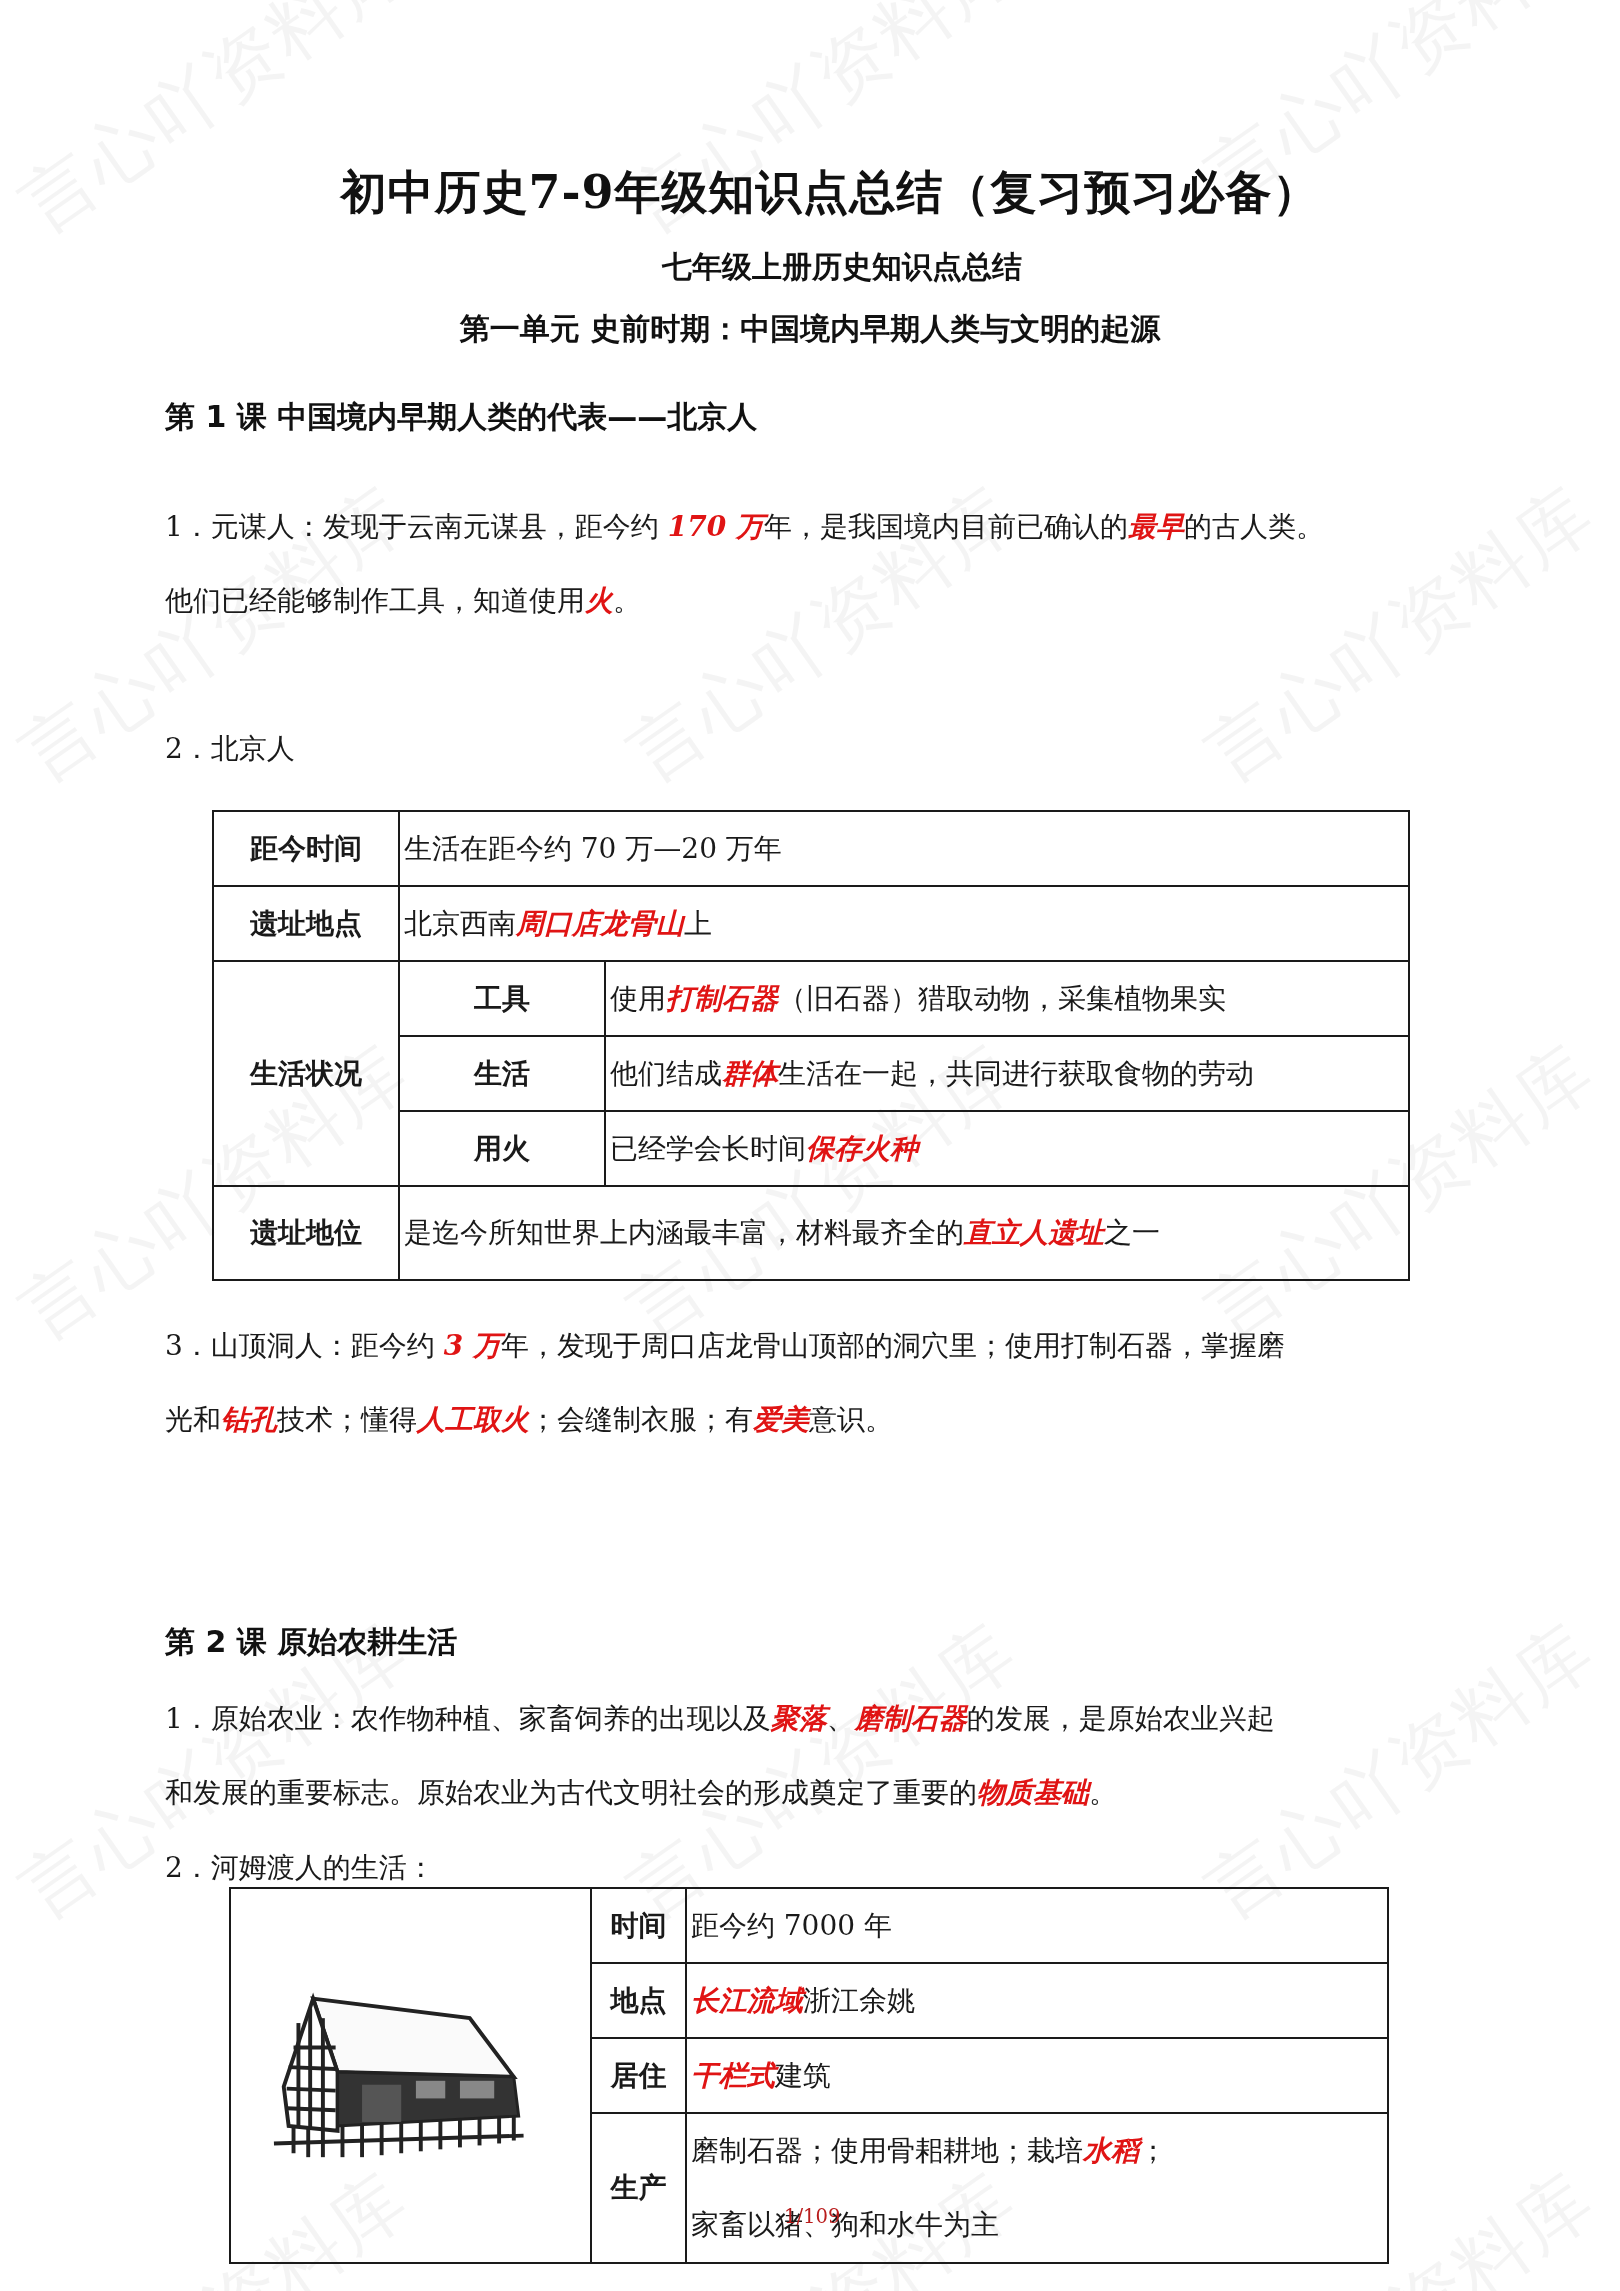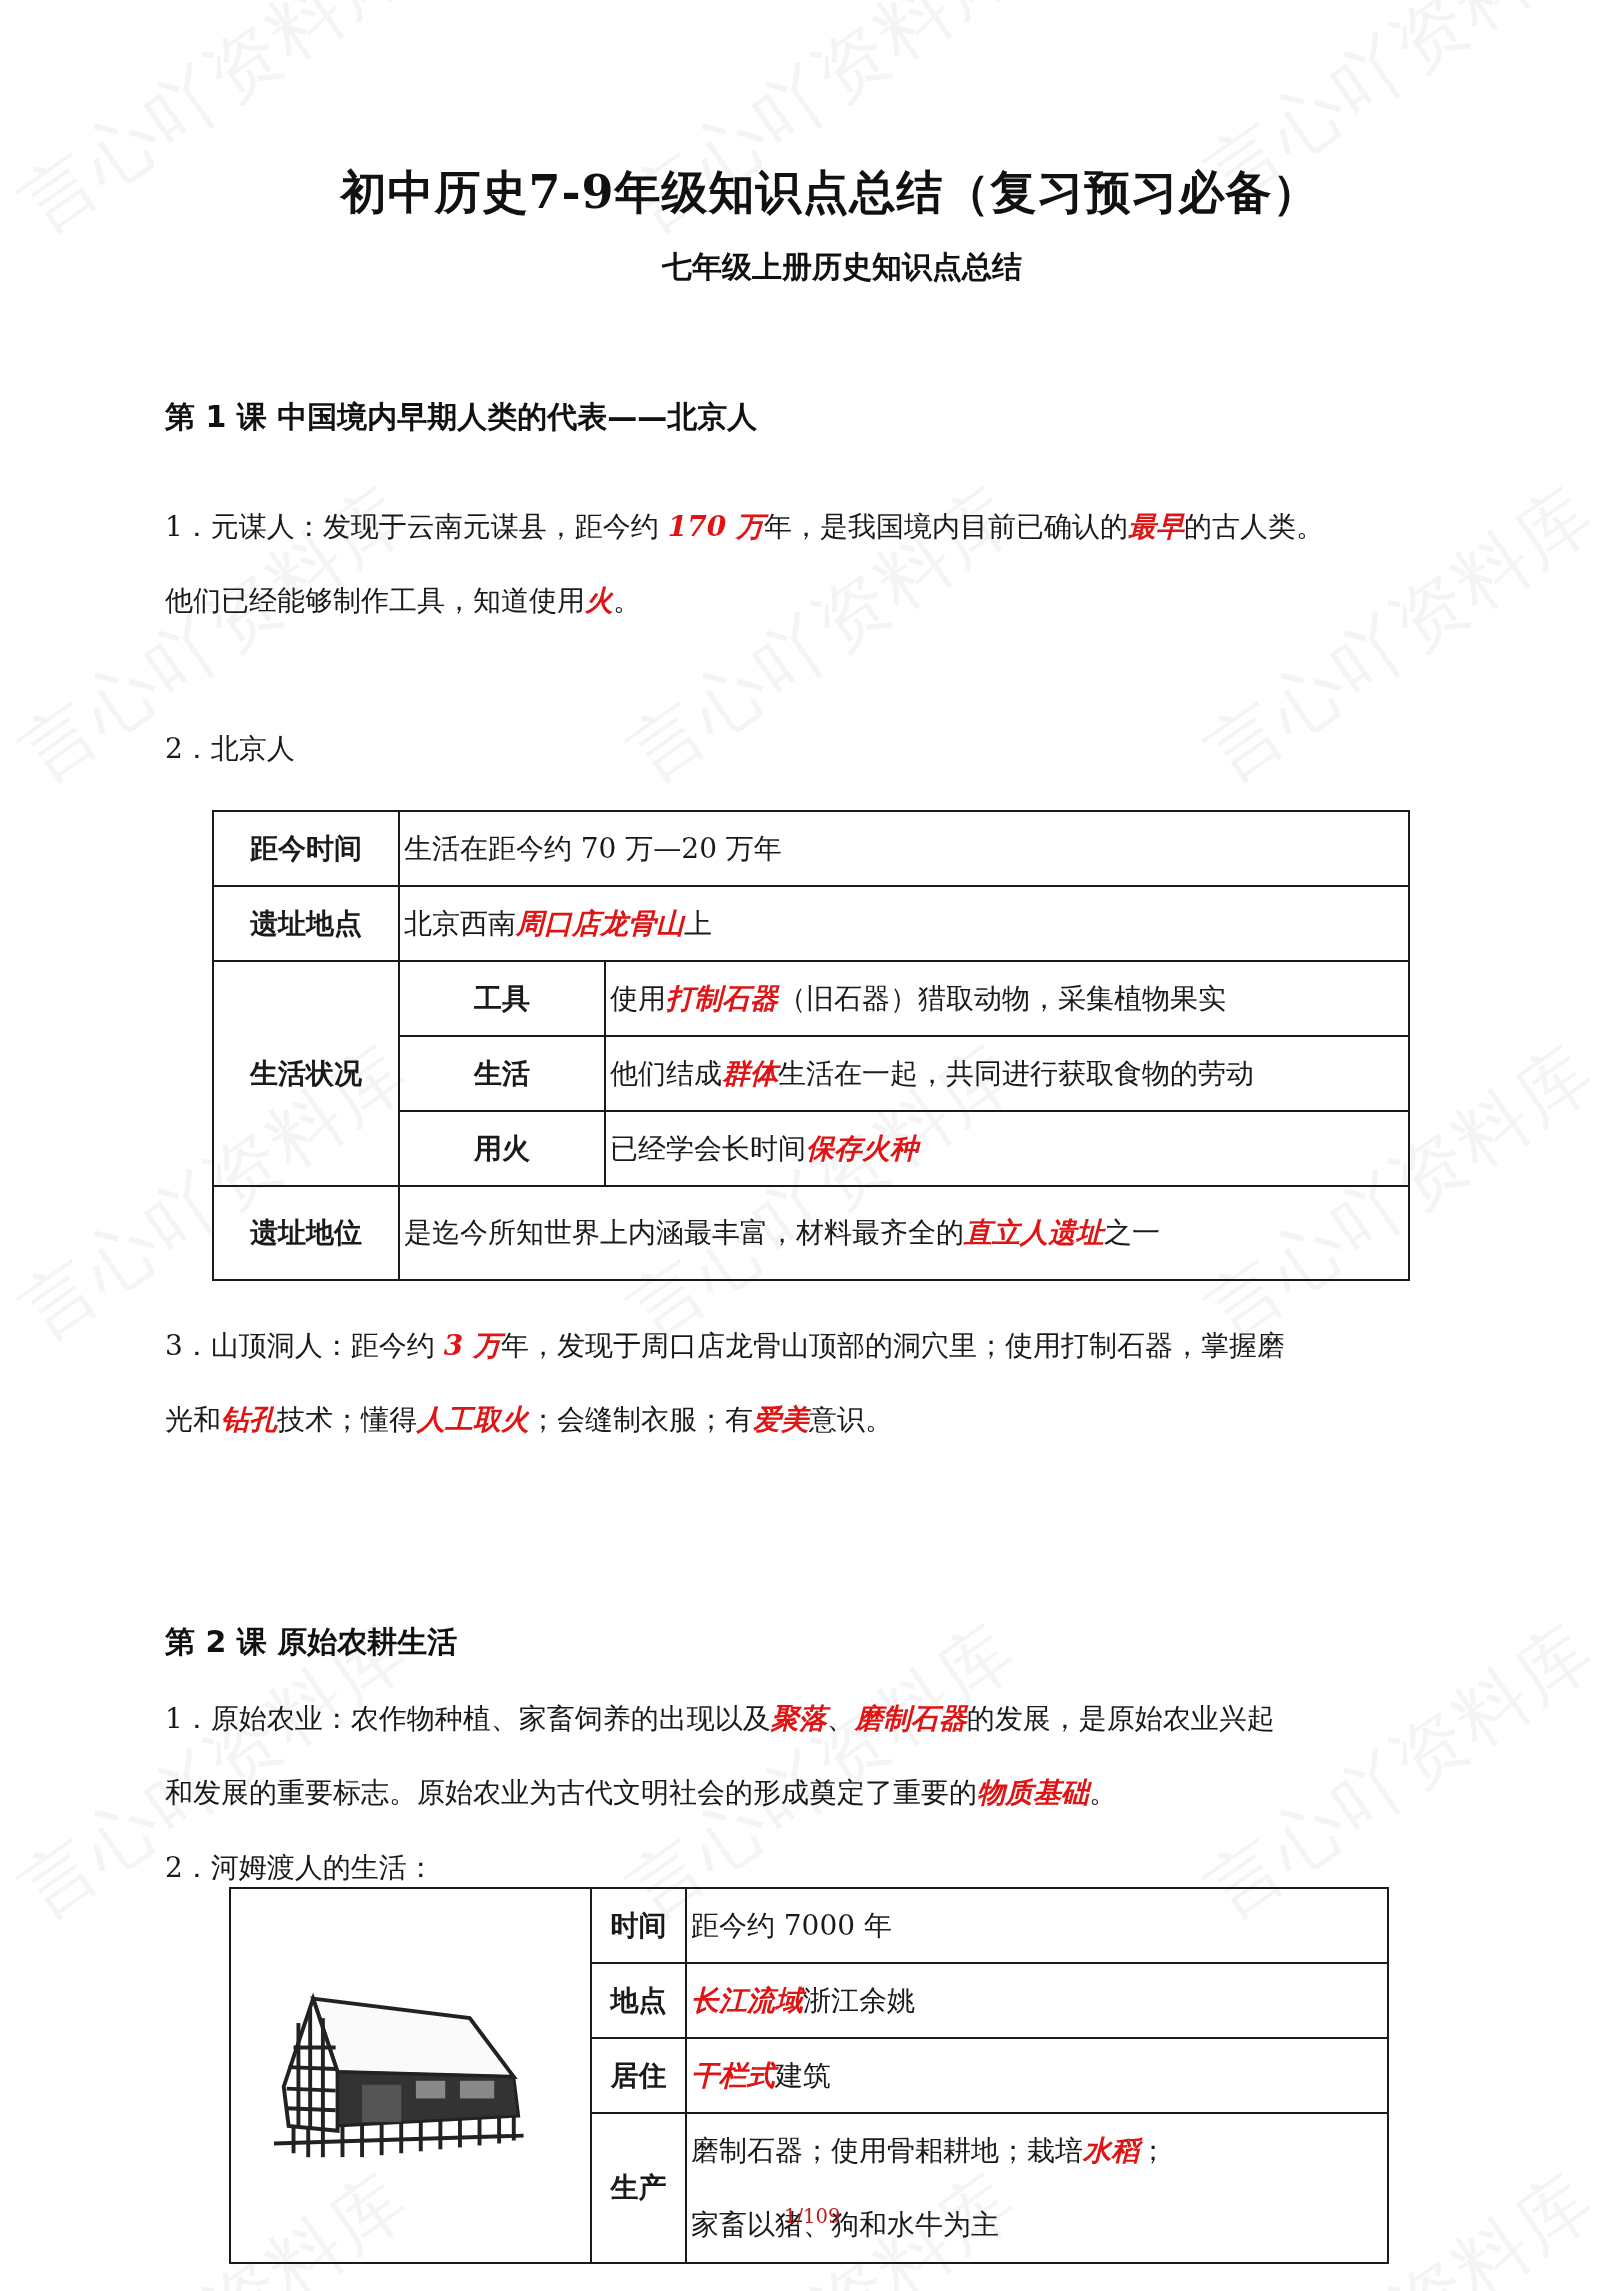--- a/index.html
+++ b/index.html
@@ -66,20 +66,21 @@
   <div class="wm" style="left:1245px; top:1843px;">言心吖资料库</div>
   <div class="wm" style="left:59px; top:2392px;">言心吖资料库</div>
   <div class="wm" style="left:667px; top:2392px;">言心吖资料库</div>
   <div class="wm" style="left:1245px; top:2392px;">言心吖资料库</div>
 </div>
 
 <div class="content">
 
   <div class="abs title">初中历史7-9年级知识点总结（复习预习必备）</div>
   <div class="abs subtitle">七年级上册历史知识点总结</div>
+  <div class="abs unit-title">第一单元 史前时期：中国境内早期人类与文明的起源</div>
 
   <div class="abs lesson-title" style="top:397px;">第 1 课  中国境内早期人类的代表——北京人</div>
 
   <div class="abs para" style="top:490px;">
     <span>1．元谋人：发现于云南元谋县，距今约 </span><span class="hl">170 万</span><span>年，是我国境内目前已确认的</span><span class="hl">最早</span><span>的古人类。</span><br>
     <span>他们已经能够制作工具，知道使用</span><span class="hl">火</span><span>。</span>
   </div>
 
   <div class="abs para" style="top:712px;">2．北京人</div>
 

